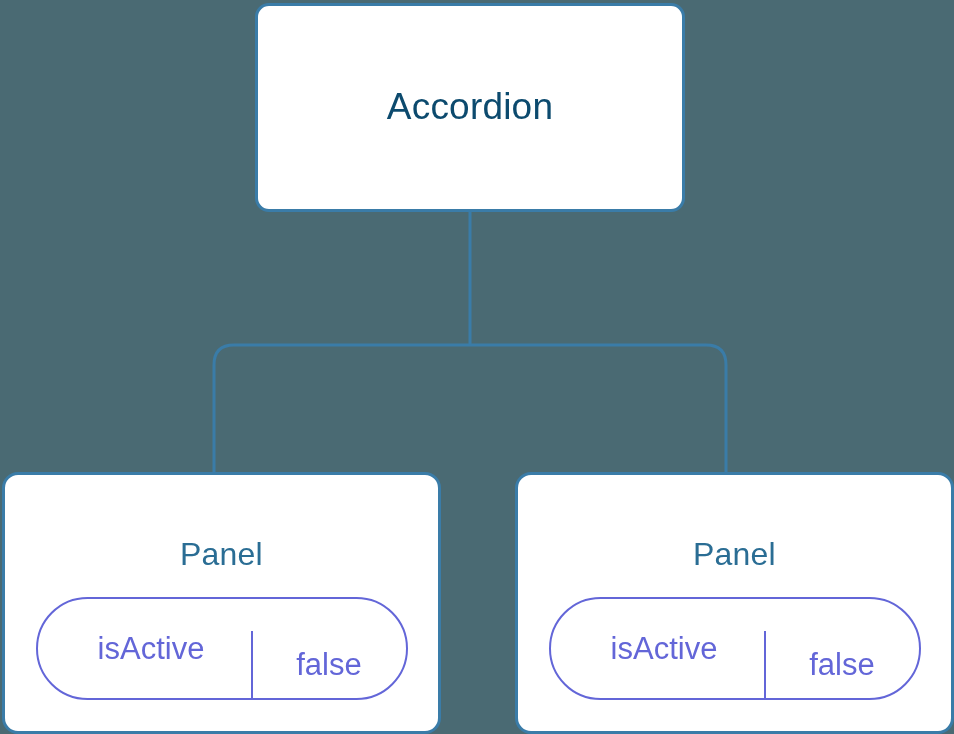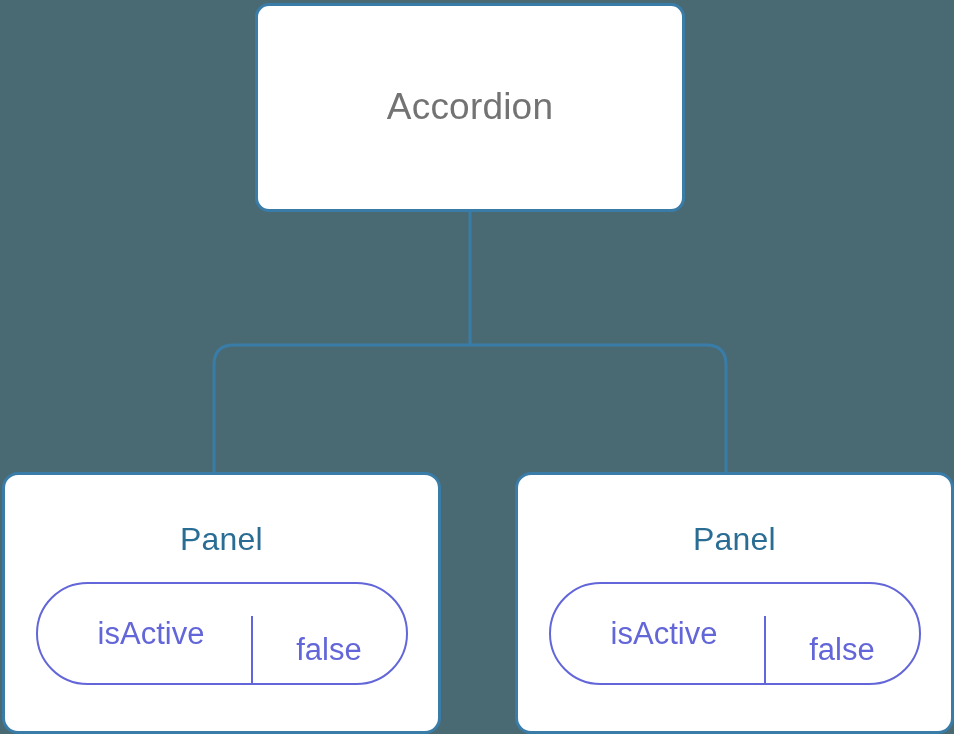--- a/index.html
+++ b/index.html
@@ -45,35 +45,35 @@
   
   #node-accordion {
     left: 255px;
     top: 3px;
     width: 430px;
     height: 209px;
     justify-content: center;
   }
 
   .node-title-root {
-    color: #737373;
+    color: #0c4a6e;
     font-size: 37px;
     line-height: 1.1;
     letter-spacing: 0.2px;
     white-space: nowrap;
   }
 
   
   .node-panel {
     top: 472px;
     width: 439px;
     height: 262px;
     border-radius: 16px;
     justify-content: flex-start;
-    padding-top: 47px;
+    padding-top: 62px;
     box-sizing: border-box;
   }
 
   #node-panel-left  { left: 2px; }
   #node-panel-right { left: 515px; }
 
   .node-title {
     color: #2a6d94;
     font-size: 32px;
     line-height: 1.1;

